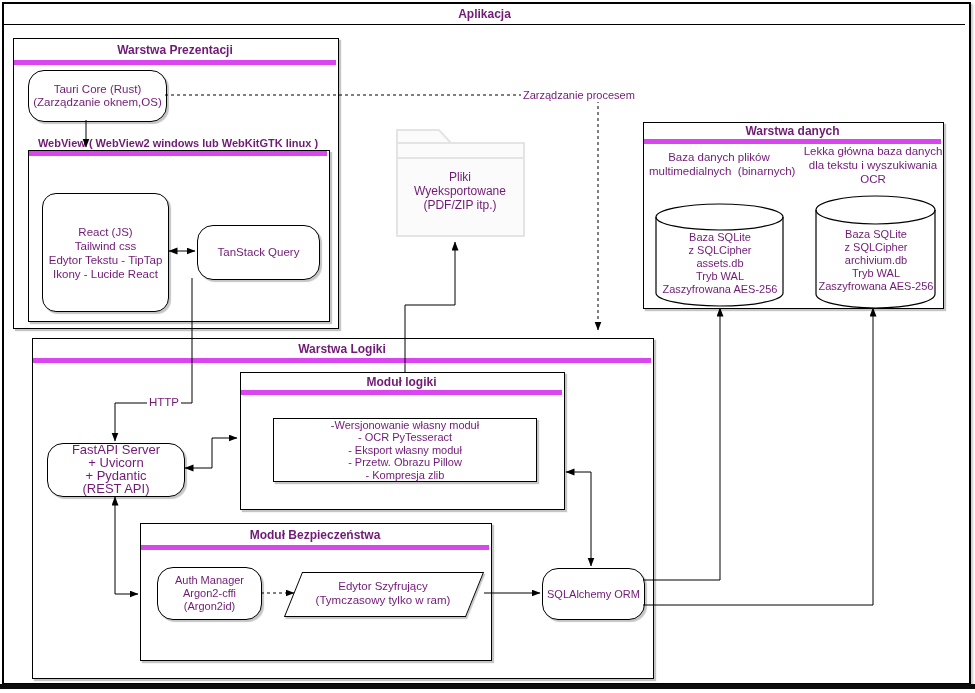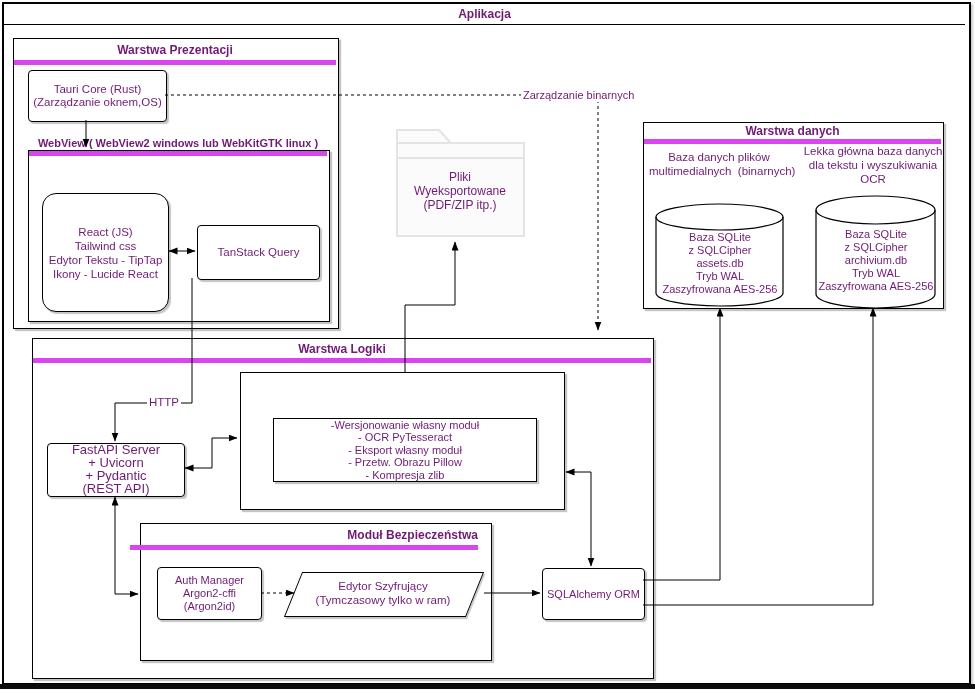--- a/index.html
+++ b/index.html
@@ -2,21 +2,21 @@
 <html><head>
 <meta charset="utf-8">
 <style>
   html,body{margin:0;padding:0;}
   body{font-family:"Liberation Sans","DejaVu Sans",sans-serif;background:#fff;}
   #canvas{position:relative;width:975px;height:693px;background:#fff;overflow:hidden;color:#701a75;}
   .abs{position:absolute;}
   .box{position:absolute;background:#fff;border:1px solid #000;box-shadow:2px 2px 1px rgba(150,150,150,.55);}
   .box-noshadow{position:absolute;background:#fff;border:1px solid #000;}
   .hdr{display:flex;align-items:center;justify-content:center;font-weight:bold;font-size:12px;border-bottom:5px solid #d946ef;}
-  .rbox{position:absolute;background:#fff;border:1px solid #000;border-radius:4px;box-shadow:2px 2px 1px rgba(150,150,150,.55);
+  .rbox{position:absolute;background:#fff;border:1px solid #000;border-radius:16px;box-shadow:2px 2px 1px rgba(150,150,150,.55);
         display:flex;flex-direction:column;align-items:center;justify-content:center;text-align:center;font-size:11.5px;line-height:13px;}
   .lines div{white-space:pre;}
   .caption{position:absolute;text-align:center;font-size:11.5px;line-height:14px;}
   .cyl-text{position:absolute;text-align:center;font-size:11px;line-height:13px;}
   .lbl{position:absolute;background:#fff;font-size:11px;line-height:13px;padding:0 2px;z-index:30;white-space:nowrap;}
   svg.overlay{position:absolute;left:0;top:0;z-index:20;pointer-events:none;}
   .frame-bottom{position:absolute;left:0;top:684px;width:975px;height:5px;background:#0d0d0d;}
 </style>
 </head>
 <body>
@@ -104,37 +104,40 @@
     <div>Tryb WAL</div>
     <div>Zaszyfrowana AES-256</div>
   </div>
 
   <div class="box" style="left:32px;top:338px;width:620px;height:339px;"></div>
   <div class="abs hdr" style="left:33px;top:339px;width:618px;height:19px;">
     <span>Warstwa Logiki</span>
   </div>
 
   <div class="box" style="left:240px;top:372px;width:323px;height:136px;"></div>
+  <div class="abs hdr" style="left:241px;top:373px;width:321px;height:17px;">
+    <span>Moduł logiki</span>
+  </div>
   <div class="rbox lines" style="left:273px;top:418px;width:262px;height:62px;border-radius:0;font-size:11px;line-height:12.4px;">
     <div>-Wersjonowanie własny moduł</div>
     <div>- OCR PyTesseract</div>
     <div>- Eksport własny moduł</div>
     <div>- Przetw. Obrazu Pillow</div>
     <div>- Kompresja zlib</div>
   </div>
 
   <div class="rbox lines" style="left:47px;top:443px;width:136px;height:52px;font-size:13px;line-height:12.8px;">
     <div>FastAPI Server</div>
     <div>+ Uvicorn</div>
     <div>+ Pydantic</div>
     <div>(REST API)</div>
   </div>
 
   <div class="box" style="left:140px;top:523px;width:350px;height:136px;"></div>
-  <div class="abs hdr" style="left:130px;top:524px;width:348px;height:21px;justify-content:flex-end;">
+  <div class="abs hdr" style="left:141px;top:524px;width:348px;height:21px;">
     <span>Moduł Bezpieczeństwa</span>
   </div>
 
   <div class="rbox lines" style="left:157px;top:567px;width:103px;height:51px;font-size:11px;line-height:13px;">
     <div>Auth Manager</div>
     <div>Argon2-cffi</div>
     <div>(Argon2id)</div>
   </div>
 
   <div class="abs" style="left:293px;top:572px;width:180px;height:43px;background:#fff;border:1px solid #000;
@@ -142,21 +145,21 @@
   <div class="caption lines" style="left:293px;top:579px;width:180px;font-size:11.5px;line-height:14px;z-index:3;">
     <div>Edytor Szyfrujący</div>
     <div>(Tymczasowy tylko w ram)</div>
   </div>
 
   <div class="rbox" style="left:542px;top:568px;width:101px;height:50px;font-size:11px;white-space:nowrap;">
     <div>SQLAlchemy ORM</div>
   </div>
 
   <div class="lbl" style="left:147px;top:396px;font-size:11.5px;">HTTP</div>
-  <div class="lbl" style="left:521px;top:89px;">Zarządzanie binarnych</div>
+  <div class="lbl" style="left:521px;top:89px;">Zarządzanie procesem</div>
 
   <svg class="overlay" width="975" height="693" viewBox="0 0 975 693">
     <defs>
       <marker id="aE" markerWidth="10" markerHeight="8" refX="8.5" refY="3.5" orient="auto" markerUnits="userSpaceOnUse">
         <path d="M0,0 L9,3.5 L0,7 Z" fill="#000"></path>
       </marker>
       <marker id="aS" markerWidth="10" markerHeight="8" refX="8.5" refY="3.5" orient="auto-start-reverse" markerUnits="userSpaceOnUse">
         <path d="M0,0 L9,3.5 L0,7 Z" fill="#000"></path>
       </marker>
     </defs>

